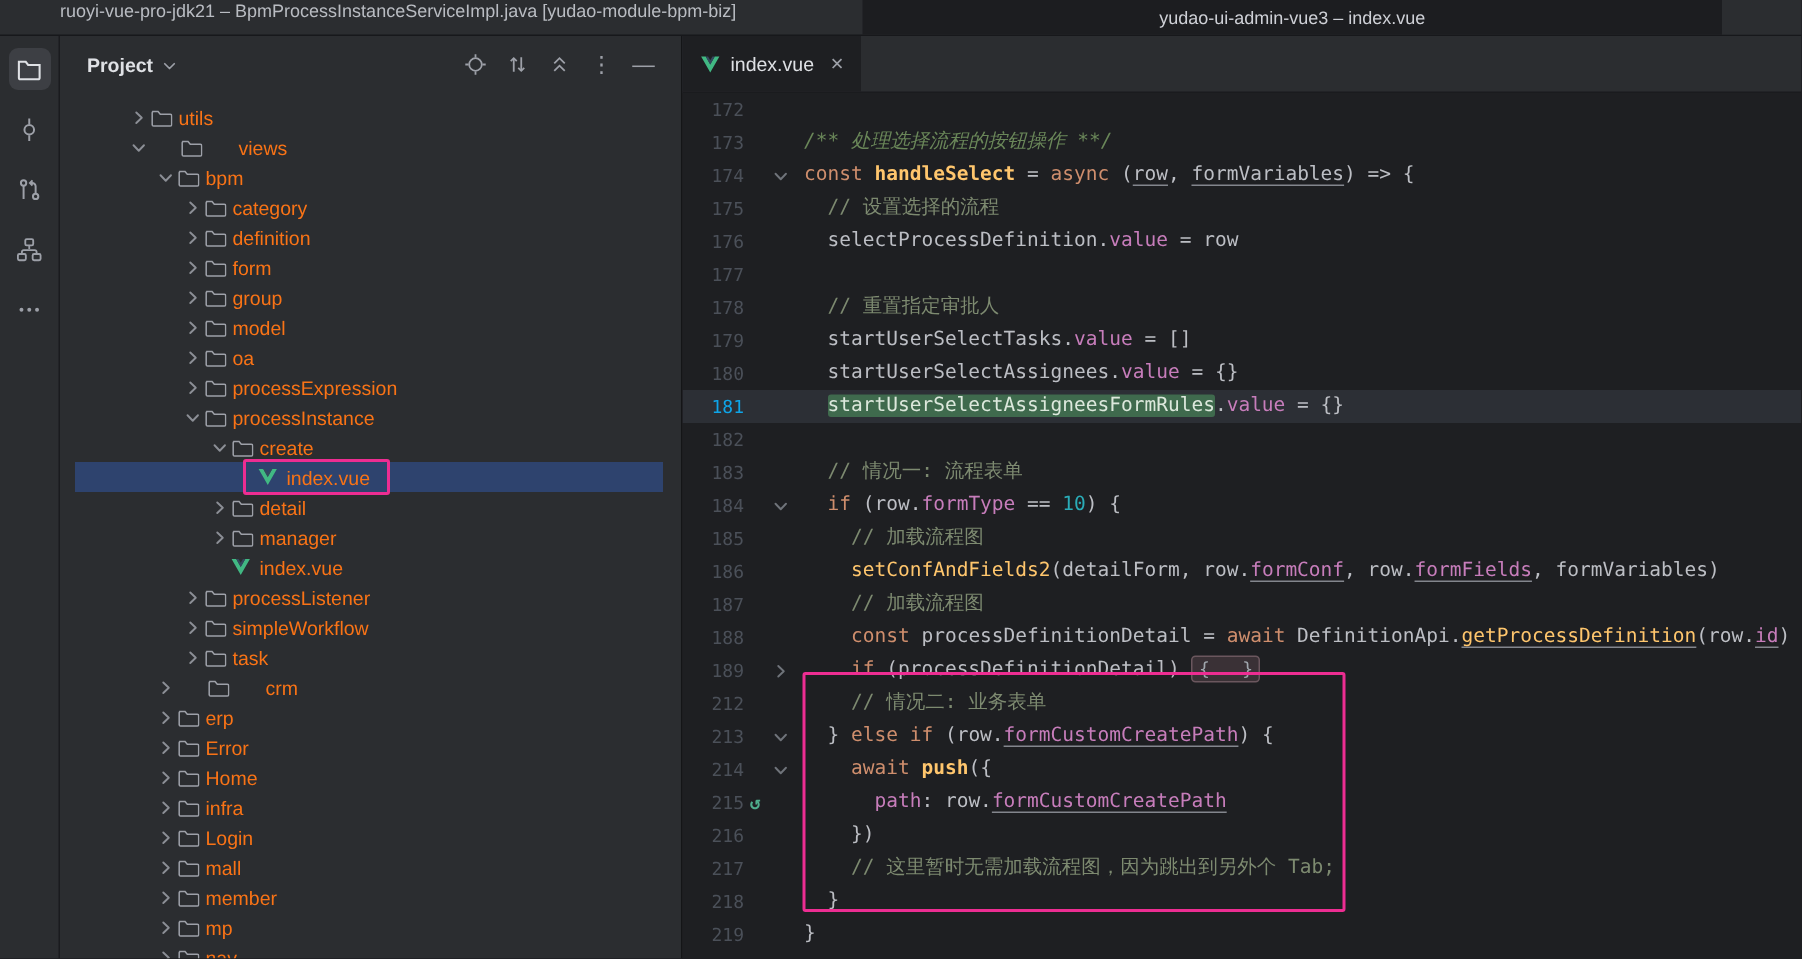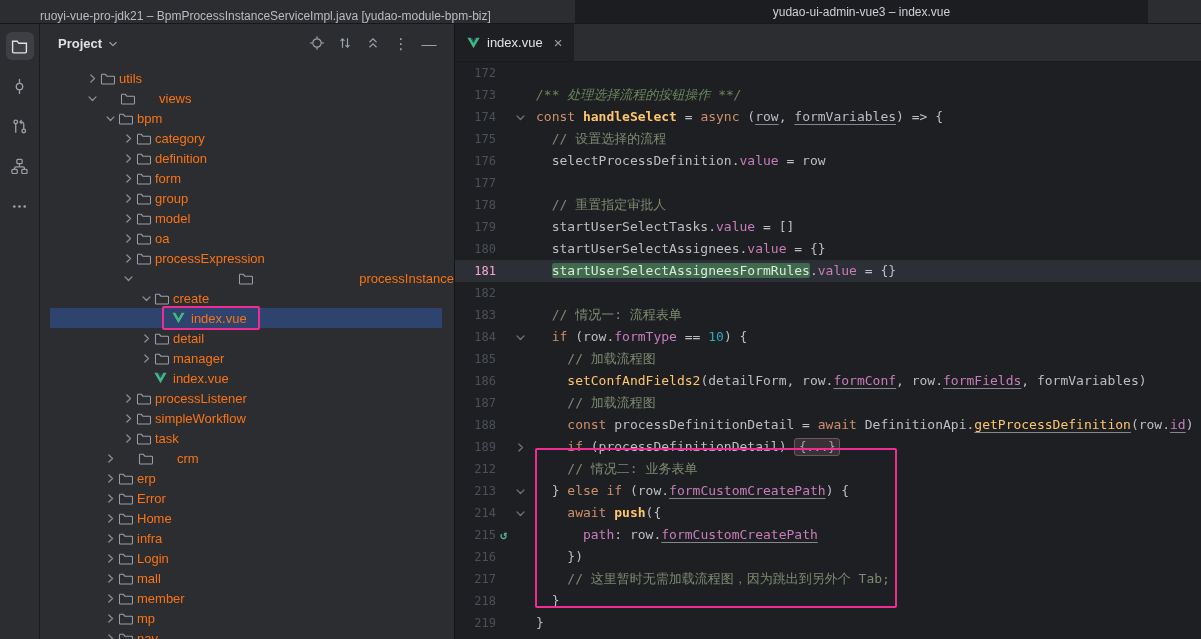--- a/index.html
+++ b/index.html
@@ -2,21 +2,21 @@
 <html><head>
 <meta charset="utf-8">
 <style>
   *{margin:0;padding:0;box-sizing:border-box}
   html,body{width:1201px;height:639px;overflow:hidden;background:#1e1f22}
   body{font-family:"Liberation Sans","DejaVu Sans",sans-serif}
   .window{position:relative;width:1201px;height:639px;display:flex;flex-direction:column}
 
   
   .titlebar{height:24px;display:flex;flex:none;background:#2b2d30;border-bottom:1px solid #17181b}
-  .tb-left{width:575px;display:flex;align-items:flex-end;padding-left:40px;color:#b9bcc2;font-size:12px;white-space:nowrap;overflow:hidden}
+  .tb-left{width:575px;display:flex;align-items:flex-start;padding-left:40px;color:#b9bcc2;font-size:12px;white-space:nowrap;overflow:hidden}
   .tb-mid{width:573px;background:#1c1d20;display:flex;align-items:center;justify-content:center;color:#ced0d6;font-size:12px;white-space:nowrap}
   .tb-right{flex:1;background:#2b2d30}
 
   .main{flex:1;display:flex;min-height:0}
 
   
   .activitybar{width:40px;flex:none;background:#2b2d30;border-right:1px solid #1a1b1e;display:flex;flex-direction:column;align-items:center;padding-top:8px;gap:12px}
   .act-btn{width:28px;height:28px;border-radius:6px;display:flex;align-items:center;justify-content:center;color:#9da0a8;cursor:pointer}
   .act-btn.active{background:#3d3f44;color:#dfe1e5}
 
@@ -41,21 +41,21 @@
   .editor{flex:1;min-width:0;display:flex;flex-direction:column;background:#1e1f22}
   .tabbar{height:38px;flex:none;display:flex;background:#2b2d30;border-bottom:1px solid #1a1b1e}
   .tab{display:flex;align-items:center;gap:7px;padding:0 12px;background:#1e1f22;color:#dfe1e5;font-size:13px;cursor:pointer}
   .tab-close{color:#9da0a8;font-size:15px;margin-left:4px}
 
   .code-area{position:relative;flex:1;overflow:hidden;font-family:"DejaVu Sans Mono","Liberation Mono",monospace}
   .code-line{display:flex;height:22px;line-height:22px;font-size:13px}
   .code-line.current{background:#2c2f35}
   .gutter{width:74px;flex:none;display:flex;align-items:center}
   .g-num{width:41px;text-align:right;color:#4b5059;font-size:12px}
-  .current .g-num{color:#f9a8d4}
+  .current .g-num{color:#0ea5e9}
   .g-icon{width:15px;text-align:center;font-size:12px;color:#4fae8d;font-weight:bold}
   .g-fold{width:18px;display:flex;align-items:center;justify-content:center;color:#6f737a;cursor:pointer}
   .g-fold.open svg{transform:rotate(90deg)}
   .line-text{white-space:pre;padding-left:7px}
 
   
   .tk-v{color:#bcbec4}
   .tk-k{color:#cf8e6d}
   .tk-fn{color:#ffc66d}
   .tk-b{font-weight:bold}
@@ -288,21 +288,21 @@
                 <path d="M4.2 2.2 L8.2 6 L4.2 9.8" stroke="currentColor" stroke-width="1.4" stroke-linecap="round" stroke-linejoin="round"></path>
               </svg>
             </span>
             <span class="t-icon">
               <svg width="15" height="13" viewBox="0 0 16 14">
                 <path d="M1.5 2.5 h4.2 l1.6 2 h7.2 a1 1 0 0 1 1 1 v6.5 a1 1 0 0 1 -1 1 h-12 a1 1 0 0 1 -1 -1 v-8.5 a1 1 0 0 1 1 -1 z" fill="none" stroke="#9DA0A8" stroke-width="1.1"></path>
               </svg>
             </span>
             <span class="t-label">processExpression</span>
           </div>
-          <div class="tree-row" style="padding-left: 80px; justify-content: space-between;">
+          <div class="tree-row" style="padding-left: 80px;">
             <span class="t-chev open">
               <svg width="11" height="11" viewBox="0 0 12 12" fill="none">
                 <path d="M4.2 2.2 L8.2 6 L4.2 9.8" stroke="currentColor" stroke-width="1.4" stroke-linecap="round" stroke-linejoin="round"></path>
               </svg>
             </span>
             <span class="t-icon">
               <svg width="15" height="13" viewBox="0 0 16 14">
                 <path d="M1.5 2.5 h4.2 l1.6 2 h7.2 a1 1 0 0 1 1 1 v6.5 a1 1 0 0 1 -1 1 h-12 a1 1 0 0 1 -1 -1 v-8.5 a1 1 0 0 1 1 -1 z" fill="none" stroke="#9DA0A8" stroke-width="1.1"></path>
               </svg>
             </span>

